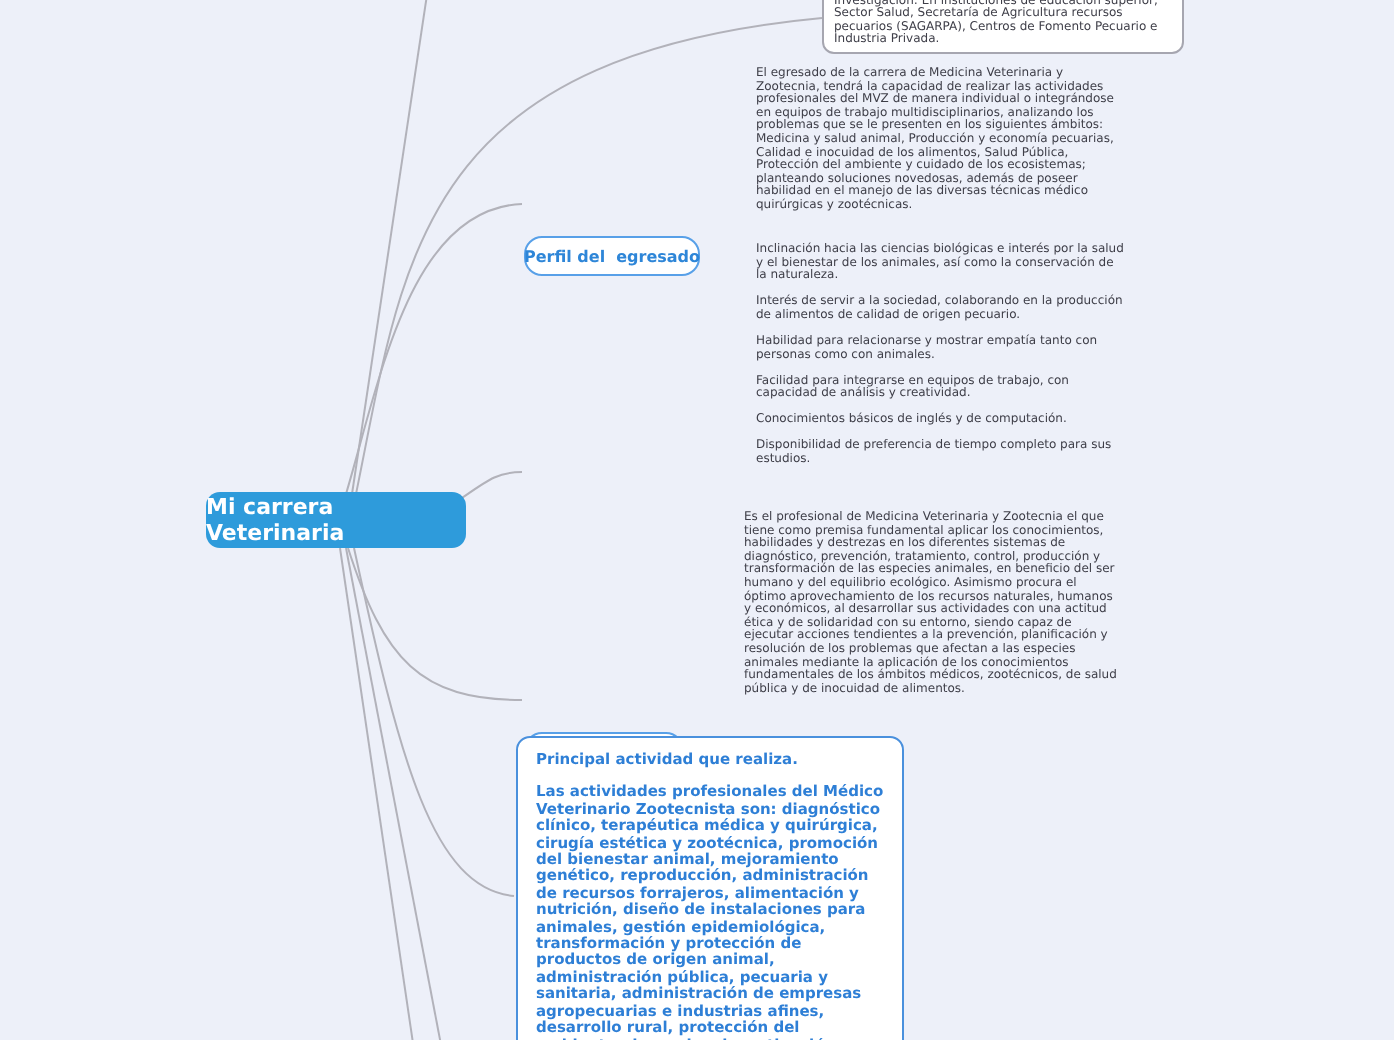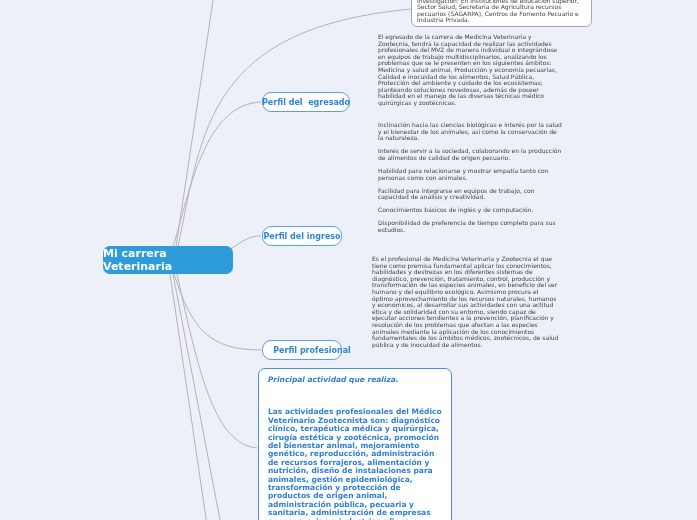--- a/index.html
+++ b/index.html
@@ -16,21 +16,21 @@
     background:#2e9bdb;border-radius:7px;
     color:#ffffff;font-size:11px;font-weight:bold;
     display:flex;align-items:center;justify-content:center;
     cursor:pointer;
   }
   .topic{
     position:absolute;height:20px;box-sizing:border-box;
     background:#ffffff;border:1.5px solid #58a0e8;border-radius:9px;
     color:#2e86d8;font-size:8px;font-weight:bold;
     display:flex;align-items:center;justify-content:center;
-    white-space:pre;cursor:pointer;
+    white-space:pre;cursor:pointer;margin-top:26px;
   }
   #topic-egresado{left:262px;top:92px;width:88px;}
   #topic-ingreso{left:262px;top:226px;width:80px;}
   #topic-profesional{left:262px;top:340px;width:80px;padding-left:20px;}
 
   .textblock{
     position:absolute;font-size:6px;line-height:6.6px;color:#3e3e48;
   }
   #block-egresado{left:378px;top:34px;width:185px;}
   #block-ingreso{left:378px;top:122px;width:186px;}
@@ -41,21 +41,21 @@
     position:absolute;left:411px;top:-6px;width:181px;box-sizing:border-box;
     background:#ffffff;border:1px solid #a6a6b0;border-radius:6px;
     padding:3px 5px;font-size:6px;line-height:6.3px;color:#3e3e48;
   }
   .bluebox{
     position:absolute;left:258px;top:368px;width:194px;height:170px;box-sizing:border-box;
     background:#ffffff;border:1.5px solid #4a90dd;border-radius:7px;
     padding:7px 9px;color:#2e7fd6;font-weight:bold;
     font-size:7.5px;line-height:8.4px;
   }
-  .bluebox .title{margin:0 0 24px 0;font-style:italic;}
+  .bluebox .title{margin:0 0 8px 0;}
 </style>
 </head>
 <body>
 
 <div class="canvas">
 
   <svg class="edges" viewBox="0 0 697 520">
     <path d="M 176,247 L 214,-6"></path>
     <path d="M 178,247 C 202,130 208,28 411,9"></path>
     <path d="M 173,247 C 190,190 205,104 261,102"></path>
@@ -80,23 +80,20 @@
 
   <div class="textblock" id="block-ingreso">
     <p>Inclinación hacia las ciencias biológicas e interés por la salud y el bienestar de los animales, así como la conservación de la naturaleza.</p>
     <p>Interés de servir a la sociedad, colaborando en la producción de alimentos de calidad de origen pecuario.</p>
     <p>Habilidad para relacionarse y mostrar empatía tanto con personas como con animales.</p>
     <p>Facilidad para integrarse en equipos de trabajo, con capacidad de análisis y creatividad.</p>
     <p>Conocimientos básicos de inglés y de computación.</p>
     <p>Disponibilidad de preferencia de tiempo completo para sus estudios.</p>
   </div>
 
-  <div class="topic" id="topic-ingreso">
-    <span>Perfil del ingreso</span>
-  </div>
 
   <div class="central">
     <span>Mi carrera Veterinaria</span>
   </div>
 
   <div class="textblock" id="block-profesional">
     <span>Es el profesional de Medicina Veterinaria y Zootecnia el que tiene como premisa fundamental aplicar los conocimientos, habilidades y destrezas en los diferentes sistemas de diagnóstico, prevención, tratamiento, control, producción y transformación de las especies animales, en beneficio del ser humano y del equilibrio ecológico. Asimismo procura el óptimo aprovechamiento de los recursos naturales, humanos y económicos, al desarrollar sus actividades con una actitud ética y de solidaridad con su entorno, siendo capaz de ejecutar acciones tendientes a la prevención, planificación y resolución de los problemas que afectan a las especies animales mediante la aplicación de los conocimientos fundamentales de los ámbitos médicos, zootécnicos, de salud pública y de inocuidad de alimentos.</span>
   </div>
 
   <div class="topic" id="topic-profesional">

